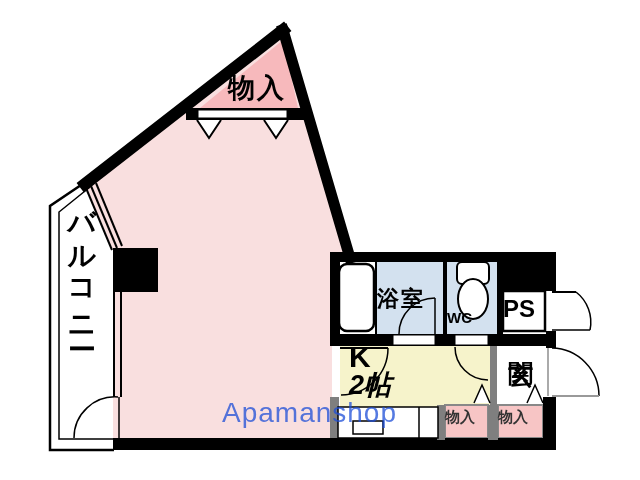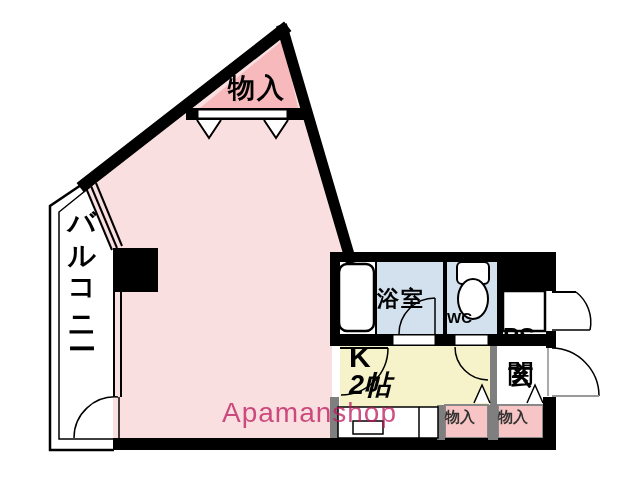--- a/index.html
+++ b/index.html
@@ -9,28 +9,28 @@
   }
   #plan-svg{position:absolute;left:0;top:0;}
   .lbl{position:absolute;color:#000;font-weight:bold;line-height:1.05;white-space:nowrap;}
   .vert{writing-mode:vertical-rl;text-orientation:upright;white-space:normal;}
   #main-room-label-1{left:150px;top:236px;width:185px;font-size:44px;letter-spacing:3px;}
   #main-room-label-2{left:148px;top:284px;width:190px;font-size:42px;}
   #storage-top-label{left:228px;top:74px;width:74px;font-size:27px;letter-spacing:2px;}
   #balcony-label{left:67px;top:191px;height:218px;font-size:28px;letter-spacing:4px;}
   #bathroom-label{left:377px;top:263px;width:66px;font-size:22px;letter-spacing:2px;margin-top:24px;}
   #wc-label{left:447px;top:310px;width:50px;font-size:15px;}
-  #ps-label{left:503px;top:296px;width:42px;font-size:24px;margin-top:28px;}
+  #ps-label{left:503px;top:296px;width:42px;font-size:24px;}
   #kitchen-label-1{left:349px;top:341px;width:150px;font-size:30px;}
   #kitchen-label-2{left:349px;top:371px;width:150px;font-size:27px;font-style:italic;}
   #entrance-label{left:506px;top:341px;height:62px;font-size:25px;left:508px;}
   #storage-b1-label{left:445px;top:409px;width:43px;font-size:15px;color:#333;}
   #storage-b2-label{left:498px;top:409px;width:45px;font-size:15px;color:#333;}
   #watermark{left:222px;top:398px;width:200px;font-size:28px;font-weight:normal;
-             color:#be185d;opacity:.75;letter-spacing:1px;}
+             color:#1d4ed8;opacity:.75;letter-spacing:1px;}
 </style>
 </head>
 <body>
 
 <div id="stage">
 
 <svg id="plan-svg" width="640" height="480" viewBox="0 0 640 480">
 
   <polygon points="283,30 350,258 332,258 332,444 113,444 113,250 85,184" fill="#f9dfdf"></polygon>
   <polygon points="283,40 200,108 298,108" fill="#f7b9bc"></polygon>

